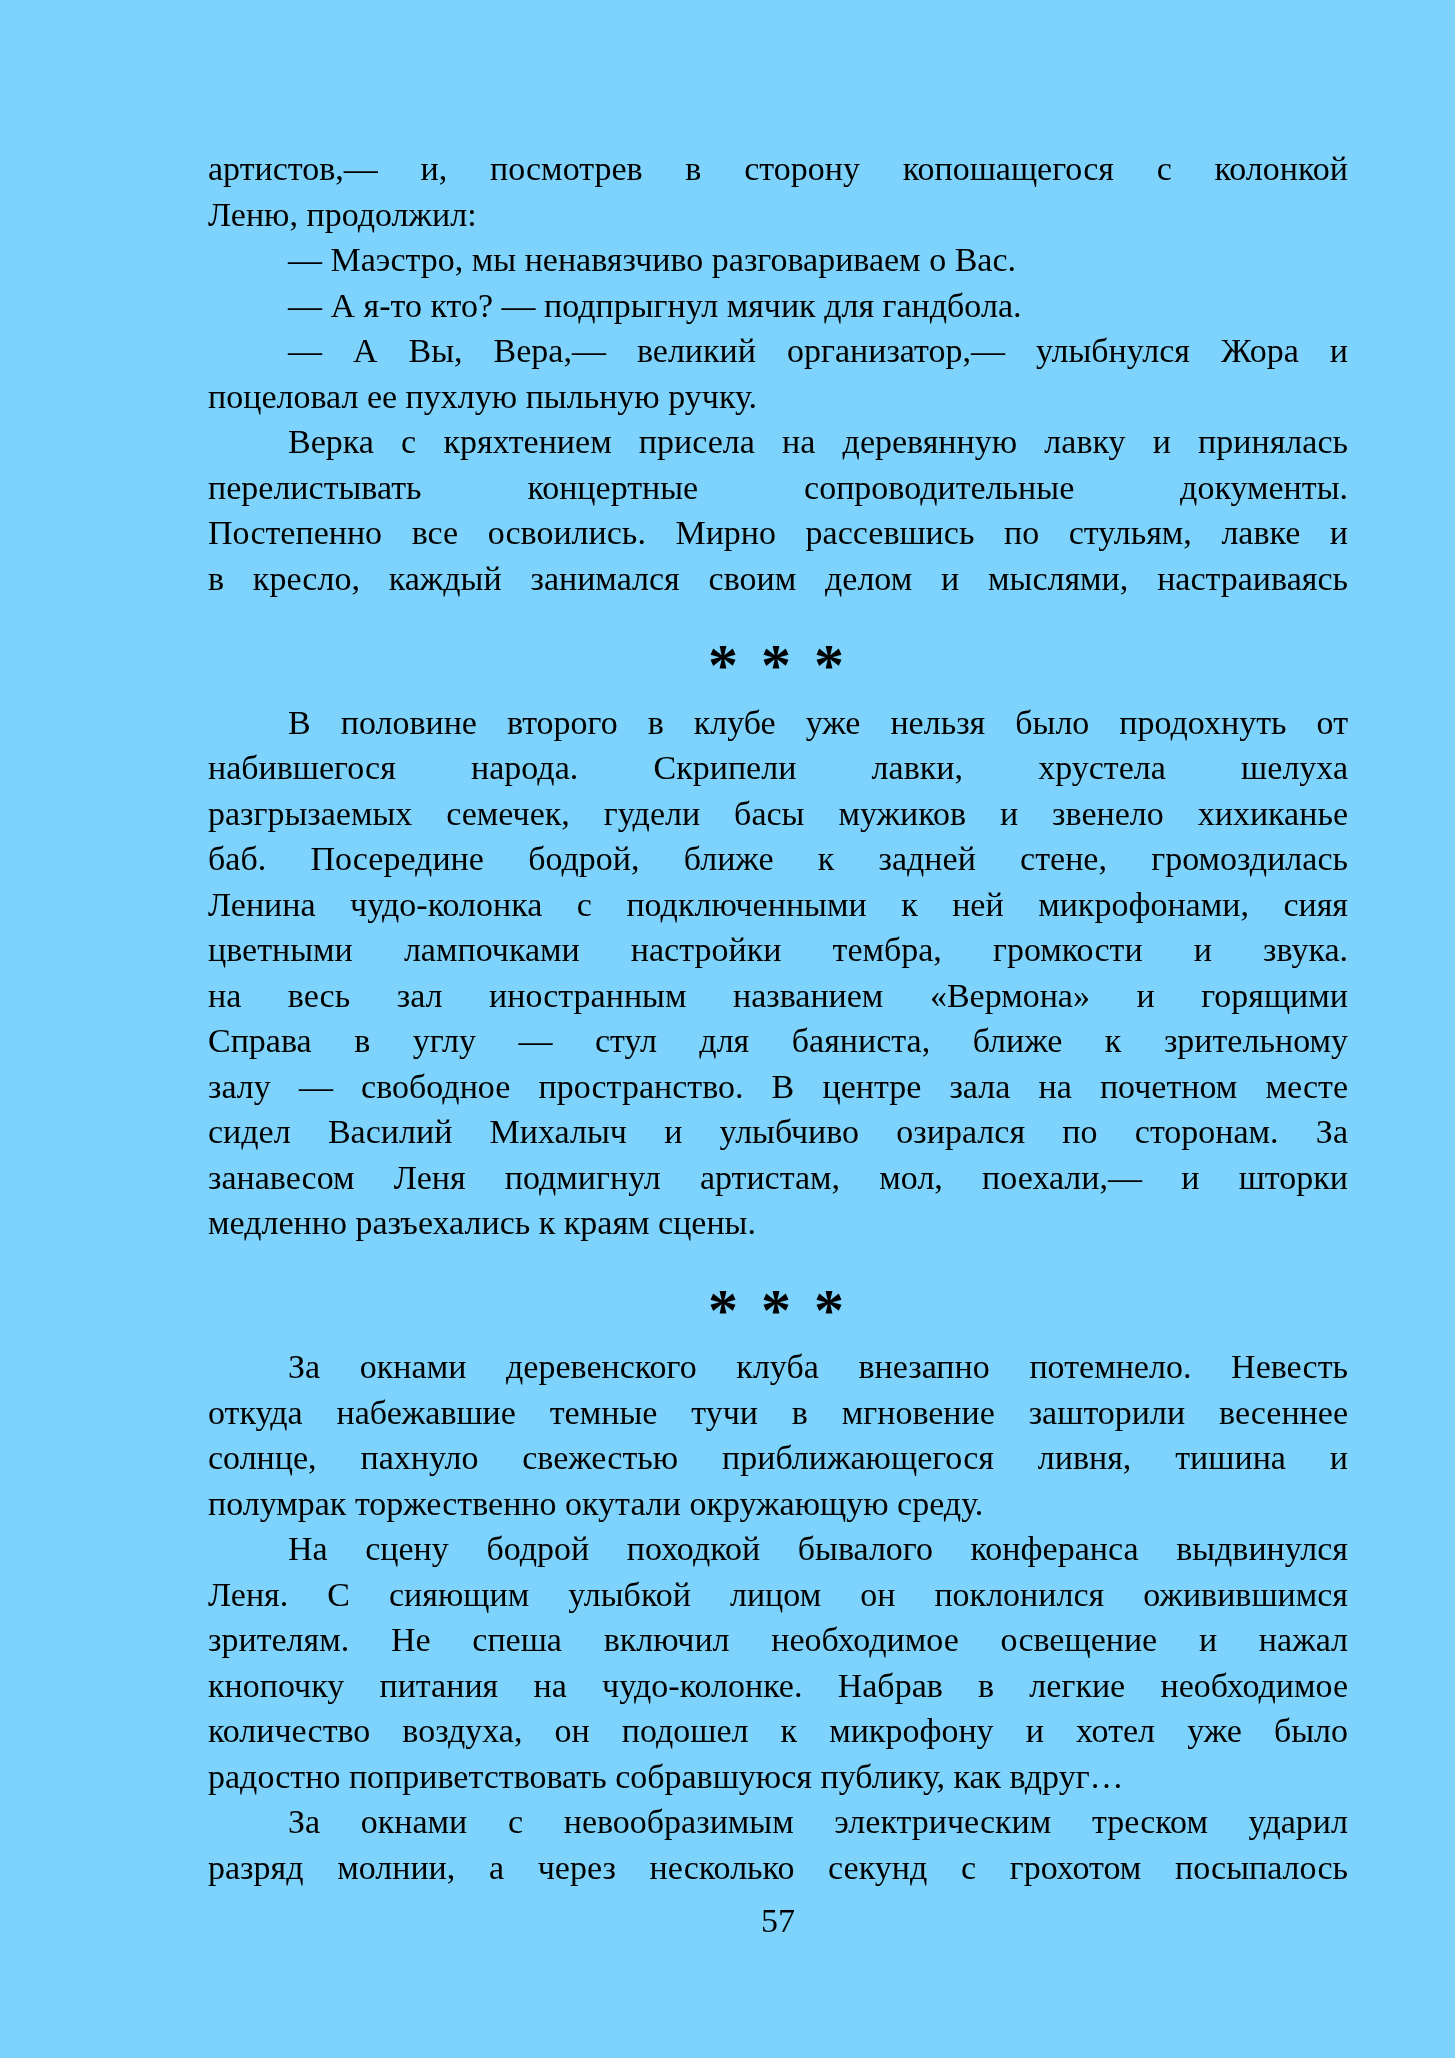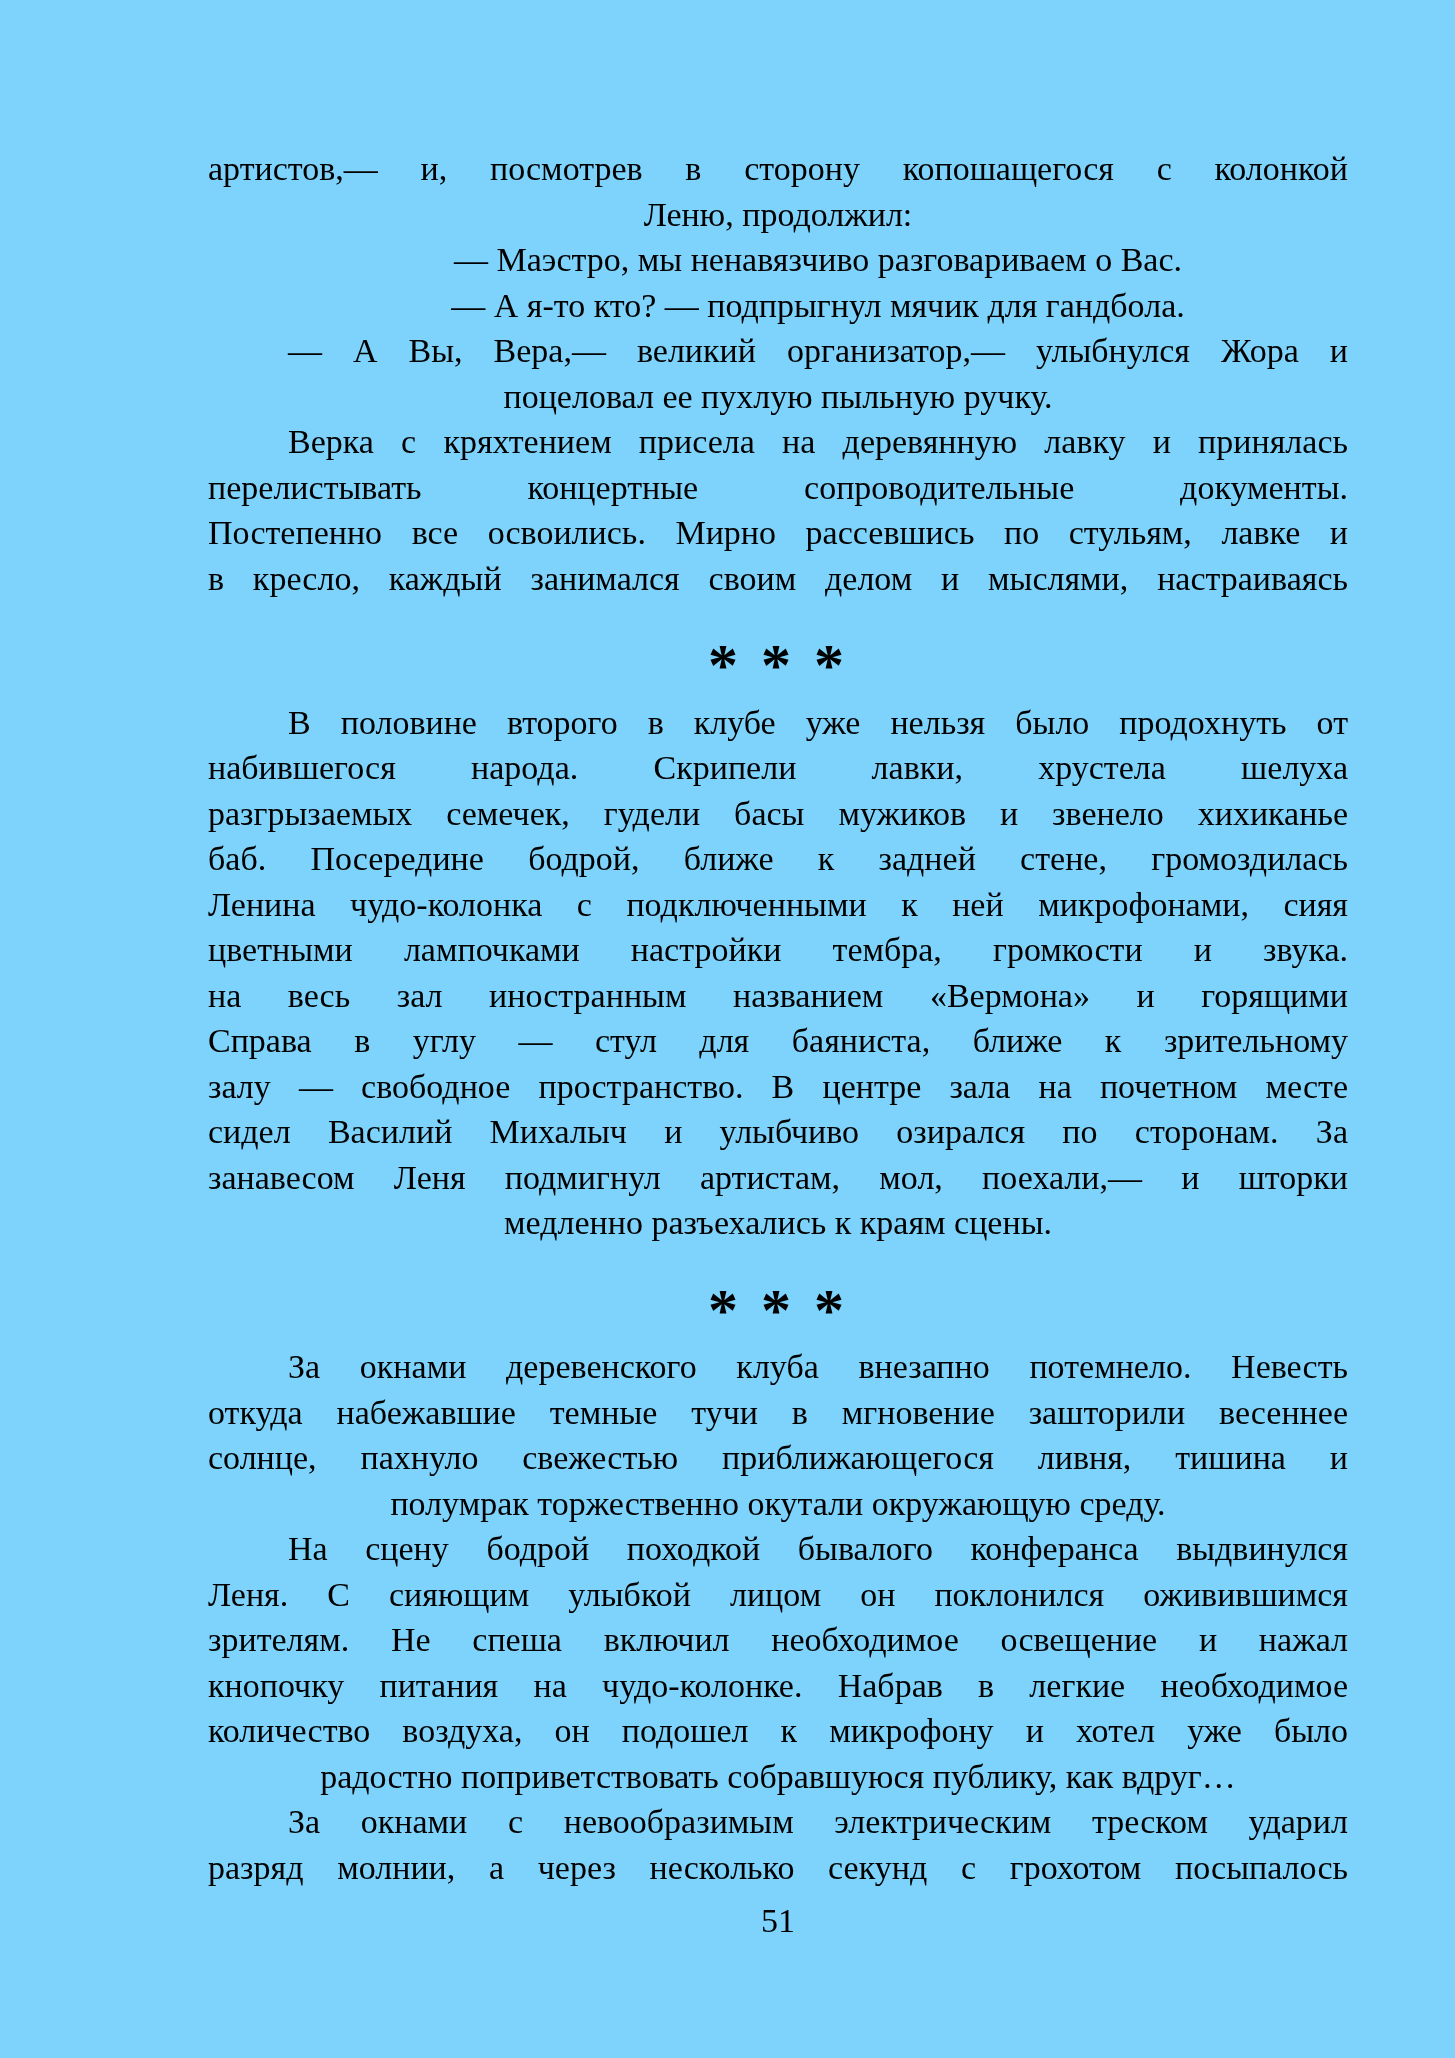--- a/index.html
+++ b/index.html
@@ -22,21 +22,21 @@
     left: 208px;
     top: 146px;
     width: 1140px;
     font-size: 34px;
     line-height: 45.5px;
   }
   .paragraph { margin: 0; }
   .line {
     height: 45.5px;
     overflow: visible;
-    text-align: center;
+    text-align: left;
     white-space: normal;
   }
   .line.j {
     text-align: justify;
     text-align-last: justify;
     -moz-text-align-last: justify;
   }
   .line.indent { padding-left: 80px; }
   .separator {
     height: 45.5px;
@@ -109,15 +109,15 @@
         <div class="line j">Леня. С сияющим улыбкой лицом он поклонился оживившимся</div>
         <div class="line j">зрителям. Не спеша включил необходимое освещение и нажал</div>
         <div class="line j">кнопочку питания на чудо-колонке. Набрав в легкие необходимое</div>
         <div class="line j">количество воздуха, он подошел к микрофону и хотел уже было</div>
         <div class="line">радостно поприветствовать собравшуюся публику, как вдруг…</div>
       </div>
       <div class="paragraph">
         <div class="line j indent">За окнами с невообразимым электрическим треском ударил</div>
         <div class="line j">разряд молнии, а через несколько секунд с грохотом посыпалось</div>
       </div>
-      <div class="page-number">51</div>
+      <div class="page-number">57</div>
     </div>
 </div>
 
 </body></html>

